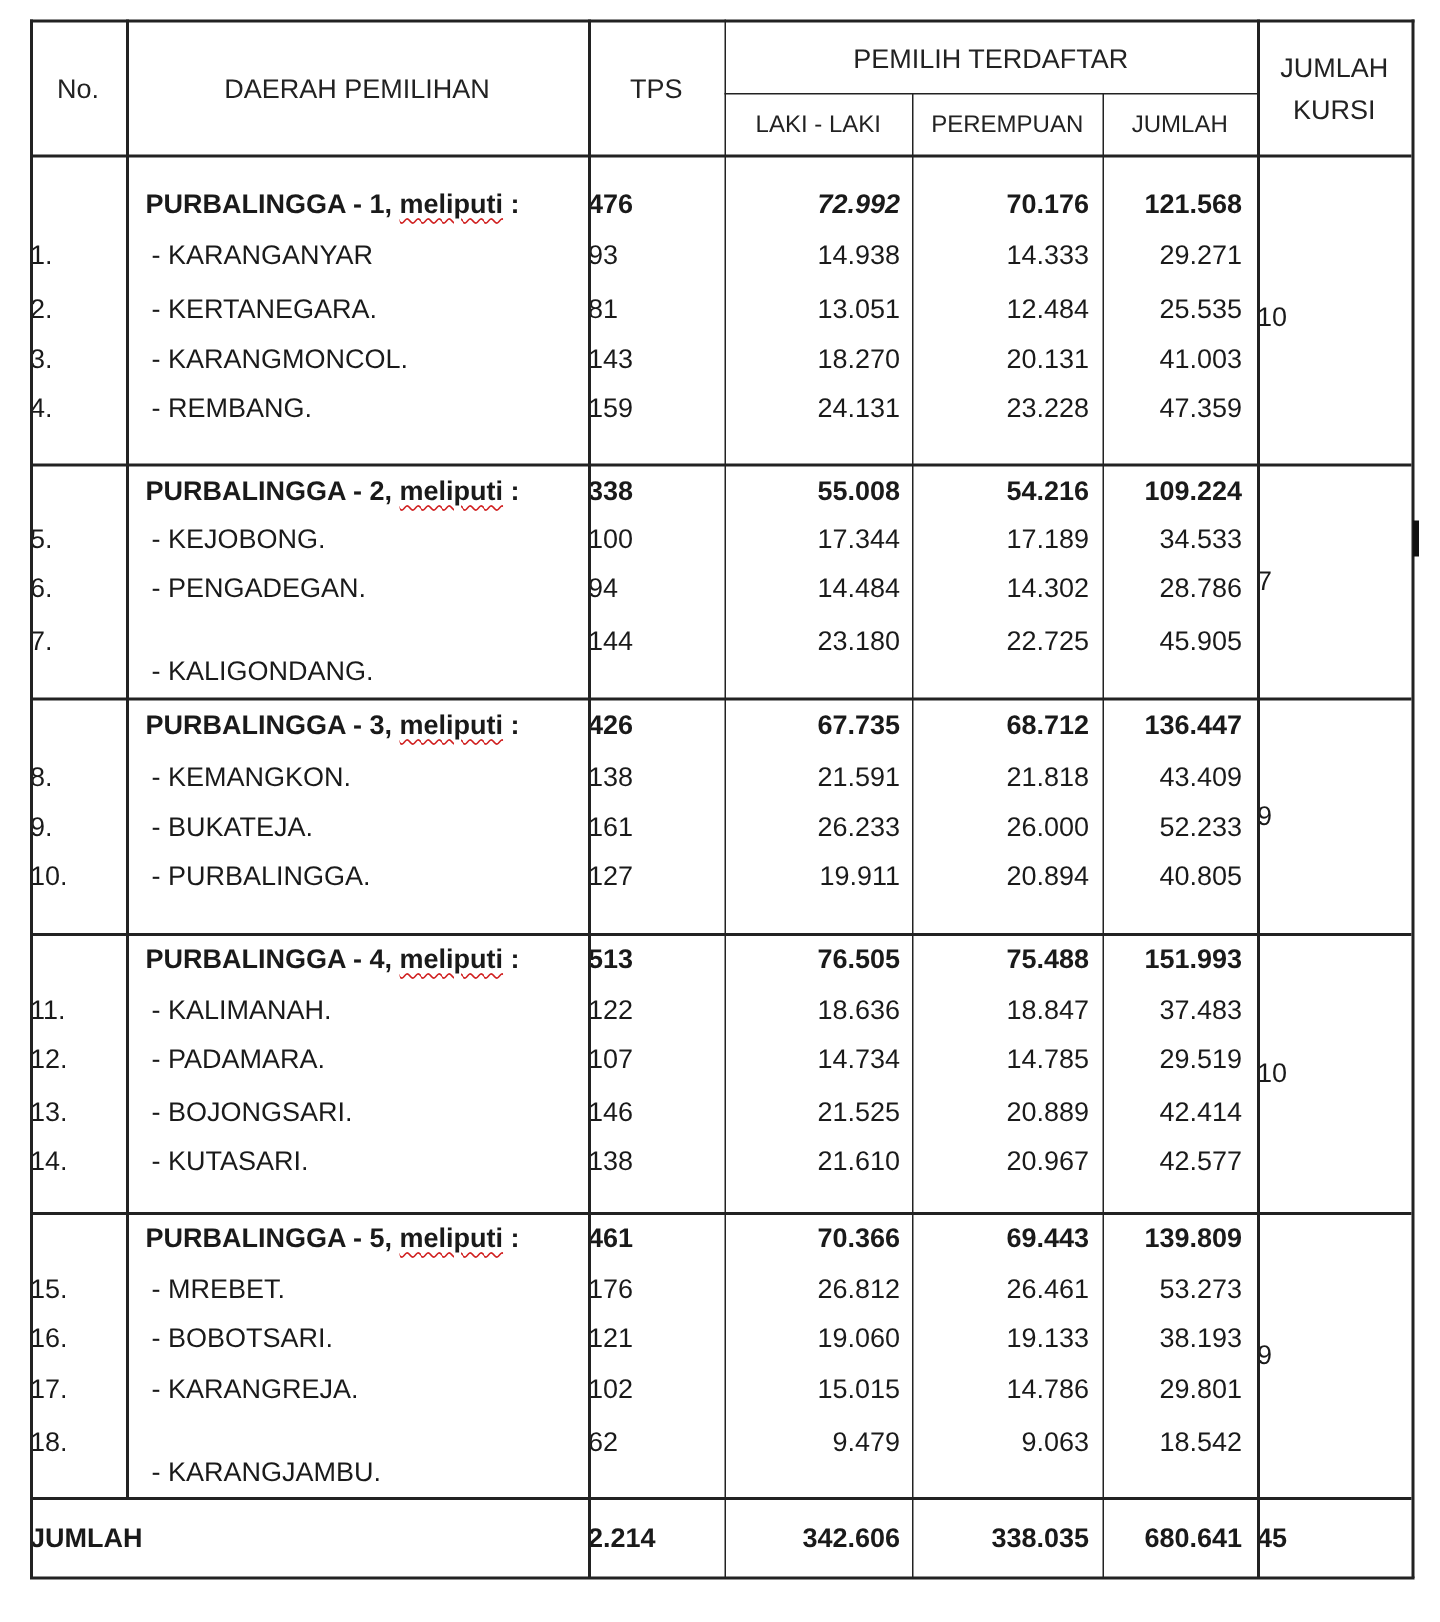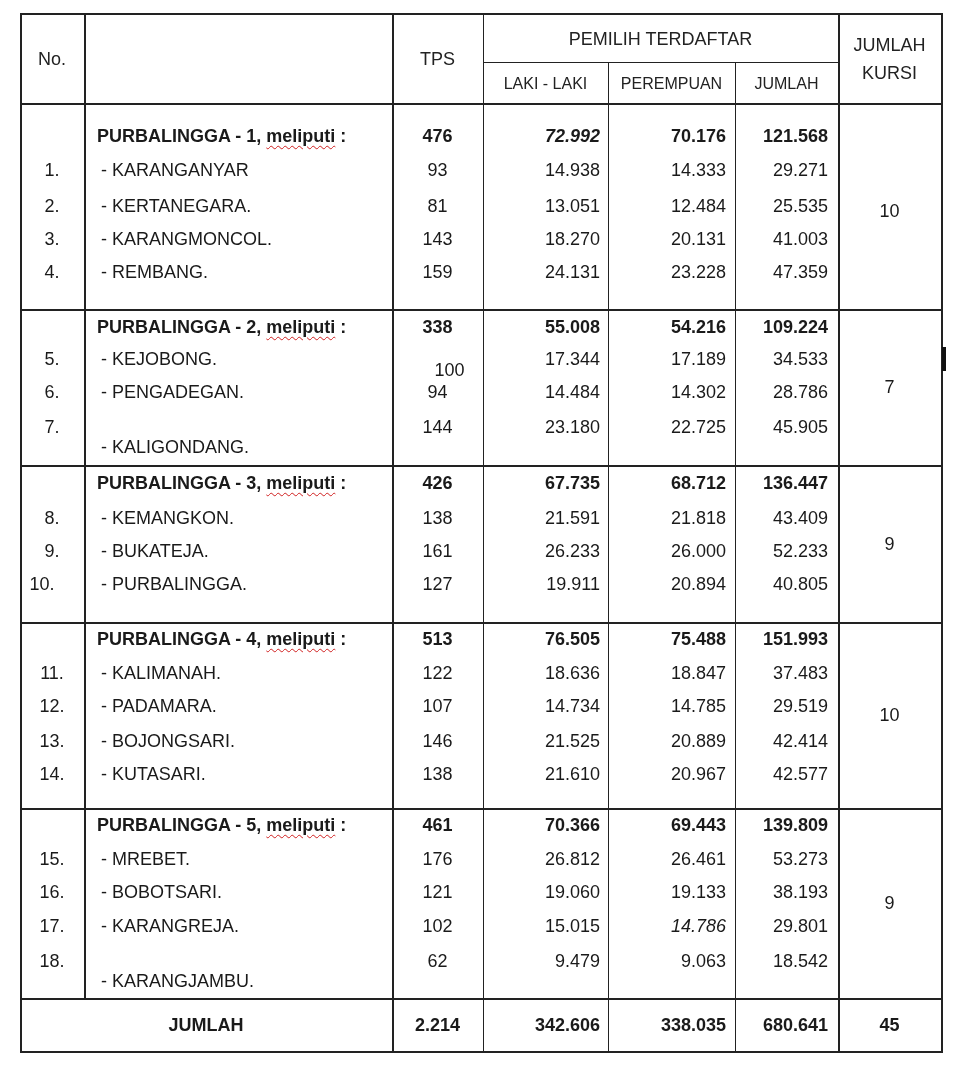--- a/index.html
+++ b/index.html
@@ -4,32 +4,33 @@
 <style>
   html, body { margin: 0; padding: 0; background: #ffffff; }
   body { width: 960px; height: 1081px; position: relative; overflow: hidden;
          font-family: "Liberation Sans", "DejaVu Sans", sans-serif; color: #1a1a1a; }
   #canvas { position: absolute; left: 0; top: 0; width: 960px; height: 1081px; }
   .line { position: absolute; background: #222; }
   .cell { position: absolute; white-space: nowrap; font-size: 18px; line-height: 22px; }
   .hdr { font-size: 18px; text-align: center; color: #222; }
   .hdr-sm { font-size: 16px; text-align: center; color: #222; }
   .bold { font-weight: bold; }
-  .c { text-align: center; }
+  .c { }
   .r { text-align: right; }
   .l { text-align: left; }
   .sq { text-decoration: underline wavy #d02020; text-decoration-thickness: 1px; text-underline-offset: 3px; }
   .cursor { position: absolute; left: 942px; top: 347px; width: 4px; height: 24px; background: #111; }
 </style>
 </head>
 <body>
 
 <div id="canvas">
 
   <div class="cell hdr" style="left:20px;width:64px;top:48px;">No.</div>
+  <div class="cell hdr" style="left:84px;width:308px;top:48px;">DAERAH PEMILIHAN</div>
   <div class="cell hdr" style="left:392px;width:91px;top:48px;">TPS</div>
   <div class="cell hdr" style="left:483px;width:355px;top:28px;">PEMILIH TERDAFTAR</div>
   <div class="cell hdr-sm" style="left:483px;width:125px;top:73px;">LAKI - LAKI</div>
   <div class="cell hdr-sm" style="left:608px;width:127px;top:73px;">PEREMPUAN</div>
   <div class="cell hdr-sm" style="left:735px;width:103px;top:73px;">JUMLAH</div>
   <div class="cell hdr" style="left:838px;width:103px;top:34px;">JUMLAH</div>
   <div class="cell hdr" style="left:838px;width:103px;top:62px;">KURSI</div>
 
   <div id="body-cells">
       <div class="cell bold l" style="left:97px;top:125px;"><span style="white-space: pre;">PURBALINGGA - 1, </span><span class="sq">meliputi</span><span style="white-space: pre;"> :</span></div>
@@ -63,21 +64,21 @@
       <div class="cell r" style="left:608px;width:118px;top:261px;">23.228</div>
       <div class="cell r" style="left:735px;width:93px;top:261px;">47.359</div>
       <div class="cell bold l" style="left:97px;top:316px;"><span style="white-space: pre;">PURBALINGGA - 2, </span><span class="sq">meliputi</span><span style="white-space: pre;"> :</span></div>
       <div class="cell bold c" style="left:392px;width:91px;top:316px;">338</div>
       <div class="cell bold r" style="left:483px;width:117px;top:316px;">55.008</div>
       <div class="cell bold r" style="left:608px;width:118px;top:316px;">54.216</div>
       <div class="cell bold r" style="left:735px;width:93px;top:316px;">109.224</div>
       <div class="cell c" style="left:838px;width:103px;top:376px;">7</div>
       <div class="cell c" style="left:20px;width:64px;top:348px;">5.</div>
       <div class="cell l" style="left:101px;top:348px;">- KEJOBONG.</div>
-      <div class="cell c" style="left:404px;width:91px;top:348px;margin-top:11px;">100</div>
+      <div class="cell c" style="left:392px;width:91px;top:348px;">100</div>
       <div class="cell r" style="left:483px;width:117px;top:348px;">17.344</div>
       <div class="cell r" style="left:608px;width:118px;top:348px;">17.189</div>
       <div class="cell r" style="left:735px;width:93px;top:348px;">34.533</div>
       <div class="cell c" style="left:20px;width:64px;top:381px;">6.</div>
       <div class="cell l" style="left:101px;top:381px;">- PENGADEGAN.</div>
       <div class="cell c" style="left:392px;width:91px;top:381px;">94</div>
       <div class="cell r" style="left:483px;width:117px;top:381px;">14.484</div>
       <div class="cell r" style="left:608px;width:118px;top:381px;">14.302</div>
       <div class="cell r" style="left:735px;width:93px;top:381px;">28.786</div>
       <div class="cell c" style="left:20px;width:64px;top:416px;">7.</div>
@@ -155,21 +156,21 @@
       <div class="cell c" style="left:20px;width:64px;top:881px;">16.</div>
       <div class="cell l" style="left:101px;top:881px;">- BOBOTSARI.</div>
       <div class="cell c" style="left:392px;width:91px;top:881px;">121</div>
       <div class="cell r" style="left:483px;width:117px;top:881px;">19.060</div>
       <div class="cell r" style="left:608px;width:118px;top:881px;">19.133</div>
       <div class="cell r" style="left:735px;width:93px;top:881px;">38.193</div>
       <div class="cell c" style="left:20px;width:64px;top:915px;">17.</div>
       <div class="cell l" style="left:101px;top:915px;">- KARANGREJA.</div>
       <div class="cell c" style="left:392px;width:91px;top:915px;">102</div>
       <div class="cell r" style="left:483px;width:117px;top:915px;">15.015</div>
-      <div class="cell r" style="left:608px;width:118px;top:915px;font-style:italic;">14.786</div>
+      <div class="cell r" style="left:608px;width:118px;top:915px;">14.786</div>
       <div class="cell r" style="left:735px;width:93px;top:915px;">29.801</div>
       <div class="cell c" style="left:20px;width:64px;top:950px;">18.</div>
       <div class="cell l" style="left:101px;top:950px;margin-top:20px;">- KARANGJAMBU.</div>
       <div class="cell c" style="left:392px;width:91px;top:950px;">62</div>
       <div class="cell r" style="left:483px;width:117px;top:950px;">9.479</div>
       <div class="cell r" style="left:608px;width:118px;top:950px;">9.063</div>
       <div class="cell r" style="left:735px;width:93px;top:950px;">18.542</div>
     </div>
 
   <div class="cell bold c" style="left:20px;width:372px;top:1014px;">JUMLAH</div>

